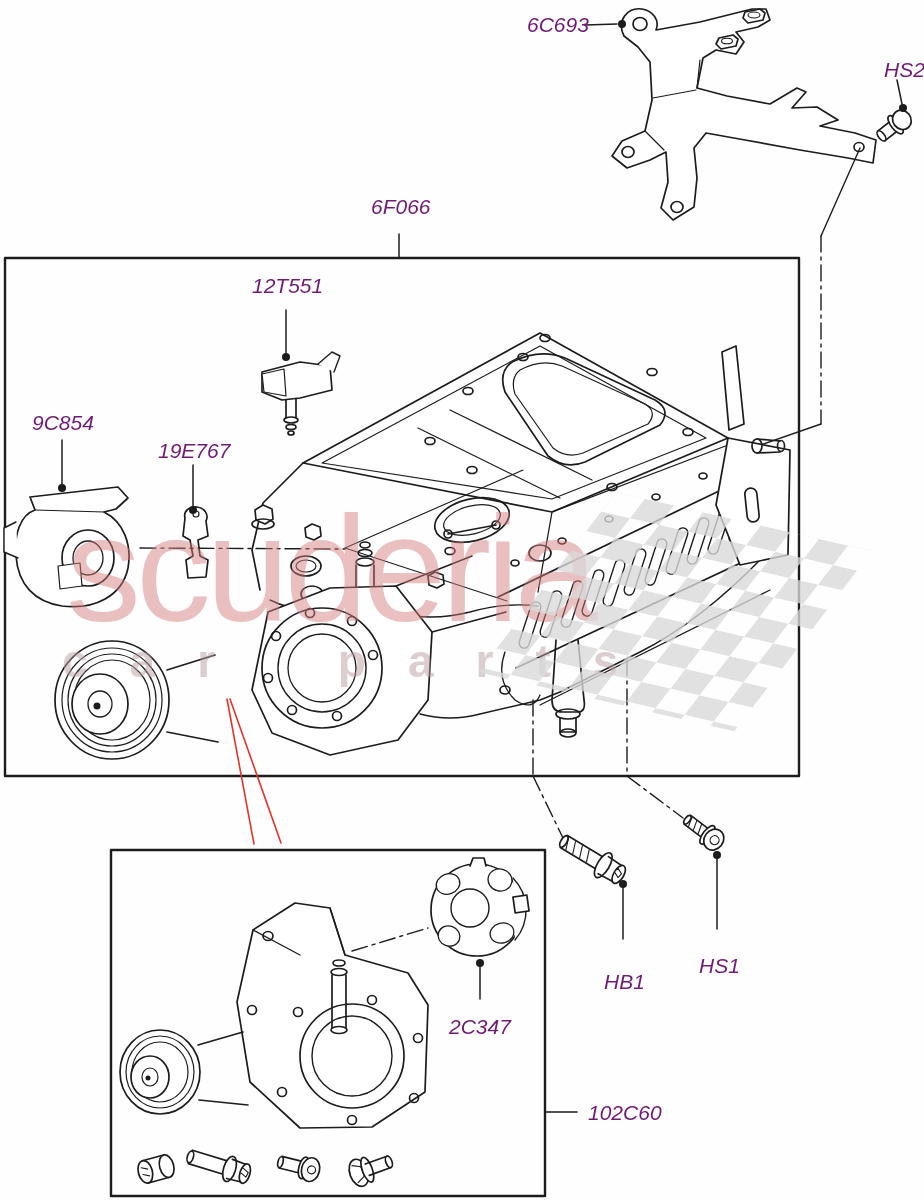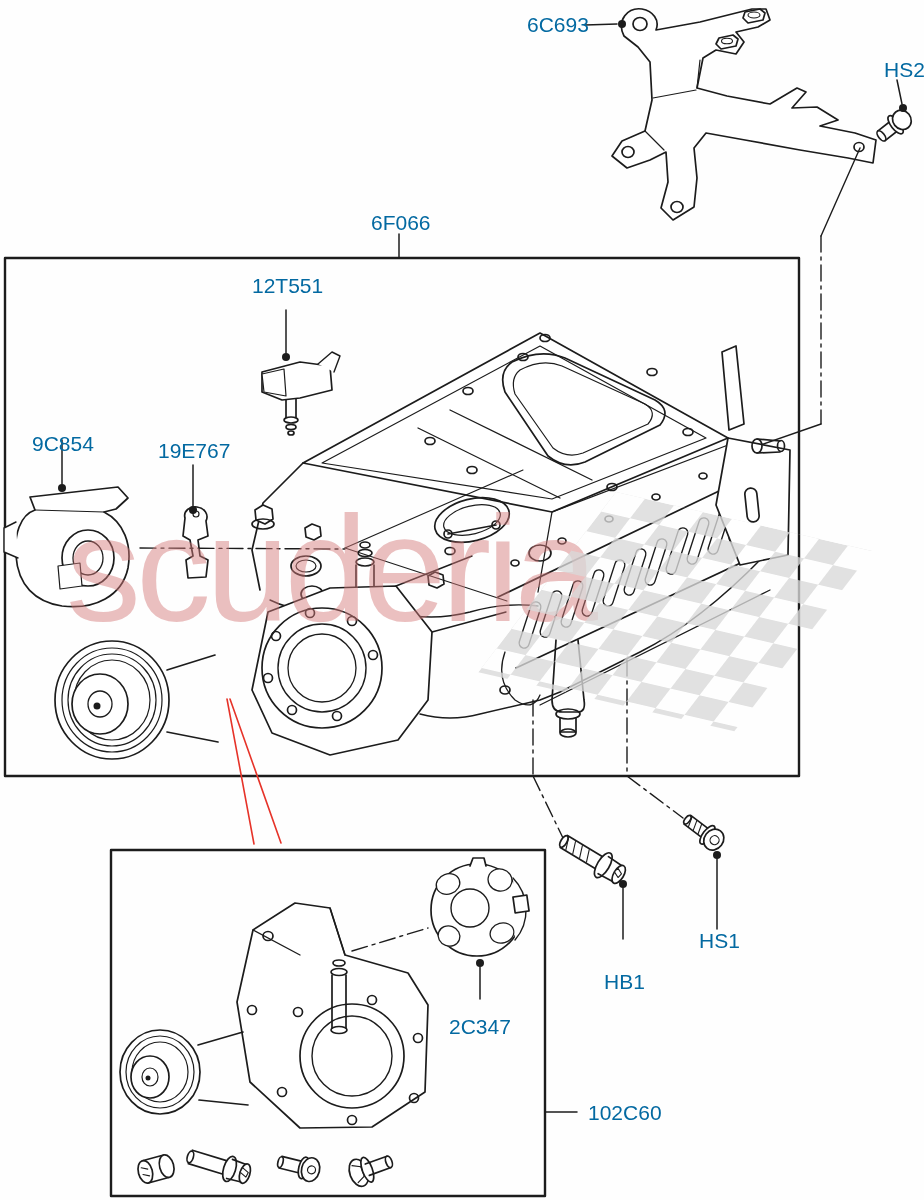--- a/index.html
+++ b/index.html
@@ -11,22 +11,22 @@
     font-size:150px;font-weight:normal;letter-spacing:-5px;line-height:1;
     color:rgba(214,124,124,0.48);pointer-events:none;margin-left:40px;}
   .wm-tagline{position:absolute;left:62px;top:638px;z-index:2;
     font-size:46px;font-weight:bold;letter-spacing:42px;word-spacing:26px;line-height:1;
     color:rgba(186,158,158,0.50);pointer-events:none;}
   .wm-flag{position:absolute;left:616px;top:492px;width:256px;height:212px;z-index:2;
     background:conic-gradient(#d9d9d9 25%,transparent 0 50%,#d9d9d9 0 75%,transparent 0);
     background-size:58px 46px;opacity:.78;
     transform:skewY(13deg) skewX(-33deg);transform-origin:0 0;pointer-events:none;}
   
-  .callout{position:absolute;z-index:3;color:#0369a1;font-size:21px;line-height:1;
-    white-space:nowrap;}
+  .callout{position:absolute;z-index:3;color:#701a75;font-size:21px;line-height:1;
+    white-space:nowrap;font-style:italic;}
 </style>
 </head>
 <body>
 
 <div class="scene">
 
   <svg width="924" height="1200" viewBox="0 0 924 1200">
     <g stroke="#1c1c1c" fill="none" stroke-width="1.7" stroke-linecap="round" stroke-linejoin="round">
 
       <rect x="5" y="258" width="794" height="518" stroke-width="2.4"></rect>
@@ -332,25 +332,26 @@
         <line x1="717" y1="859" x2="717" y2="929"></line>
           <circle cx="717" cy="855" r="4" fill="#1c1c1c" stroke="none"></circle>
         <line x1="480" y1="967" x2="480" y2="999"></line>
           <circle cx="480" cy="963" r="4" fill="#1c1c1c" stroke="none"></circle>
         <line x1="546" y1="1112" x2="577" y2="1112"></line>
       </g>
     </g>
   </svg>
 
   <div class="wm-brand">scuderia</div>
+  <div class="wm-tagline">car parts</div>
   <div class="wm-flag"></div>
 
   <div class="callout" style="left:527px;top:14px">6C693</div>
   <div class="callout" style="left:884px;top:59px">HS2</div>
-  <div class="callout" style="left:371px;top:212px">6F066</div>
+  <div class="callout" style="left:371px;top:196px">6F066</div>
   <div class="callout" style="left:252px;top:275px">12T551</div>
-  <div class="callout" style="left:32px;top:433px">9C854</div>
+  <div class="callout" style="left:32px;top:412px">9C854</div>
   <div class="callout" style="left:158px;top:440px">19E767</div>
   <div class="callout" style="left:604px;top:971px">HB1</div>
-  <div class="callout" style="left:699px;top:930px">HS1</div>
+  <div class="callout" style="left:699px;top:955px">HS1</div>
   <div class="callout" style="left:449px;top:1016px">2C347</div>
   <div class="callout" style="left:588px;top:1102px">102C60</div>
 </div>
 
 </body></html>

